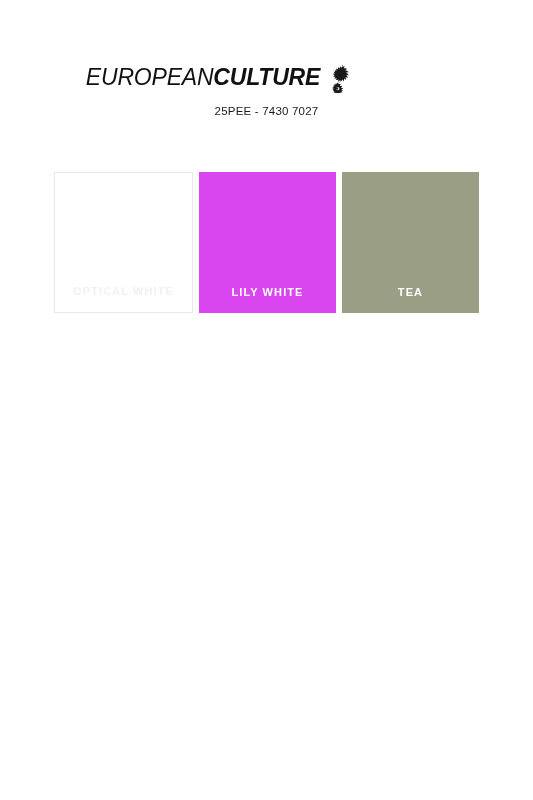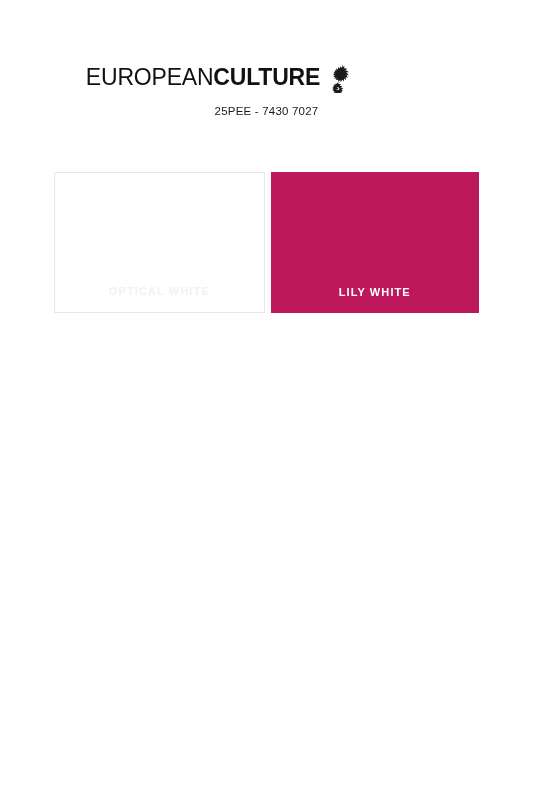--- a/index.html
+++ b/index.html
@@ -27,20 +27,21 @@
 
   .logo-row {
     position: absolute;
     top: 62px;
     left: 0;
     width: 440px;
     display: flex;
     align-items: center;
     justify-content: center;
     height: 30px;
+    font-style: italic;
   }
 
   .logo-wordmark {
     font-size: 23px;
     line-height: 26px;
     letter-spacing: -0.2px;
     color: #111111;
     white-space: nowrap;
   }
   .logo-word-light {
@@ -127,18 +128,21 @@
 
   <div class="product-code">25PEE - 7430 7027</div>
 </div>
 
 <div class="swatch-strip">
 
   <div class="swatch" style="background:#ffffff; border:1px solid #e8e8e8;">
     <div class="swatch-label" style="color:#f1f1f1;">OPTICAL WHITE</div>
   </div>
 
-  <div class="swatch" style="background:#be185d;">
+  <div class="swatch" style="background:#d946ef;">
     <div class="swatch-label" style="color:#ffffff;">LILY WHITE</div>
   </div>
 
+  <div class="swatch" style="background:#9a9e85;">
+    <div class="swatch-label" style="color:#ffffff;">TEA</div>
+  </div>
 
 </div>
 
 </body></html>

